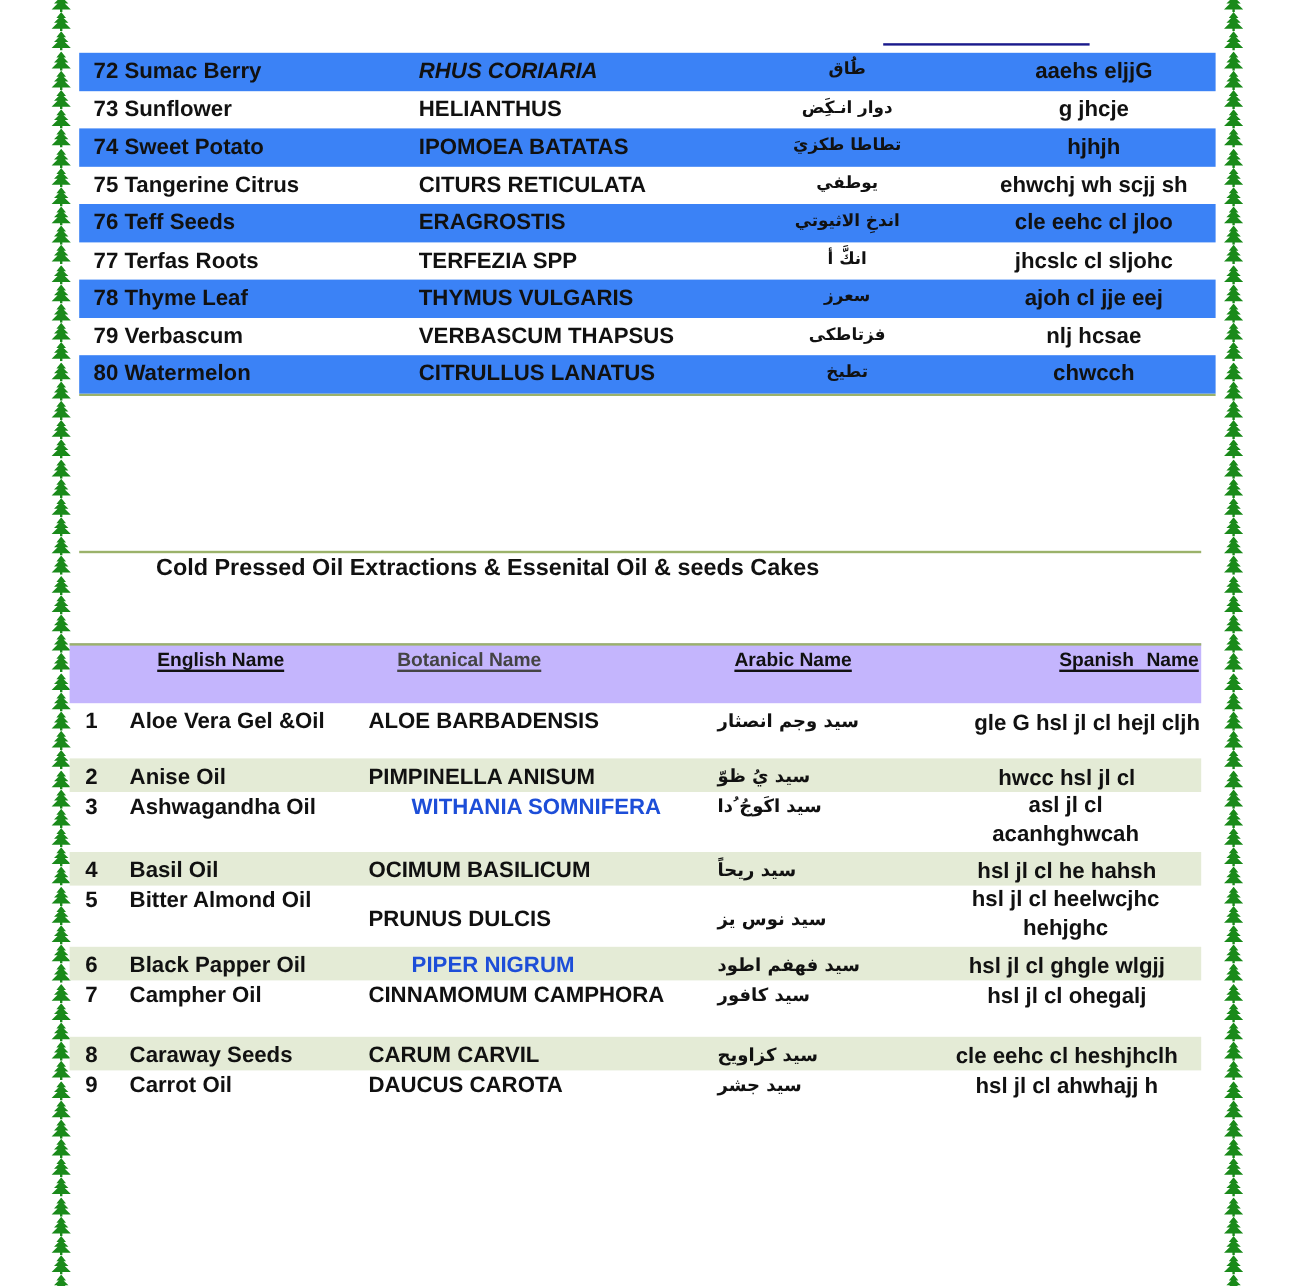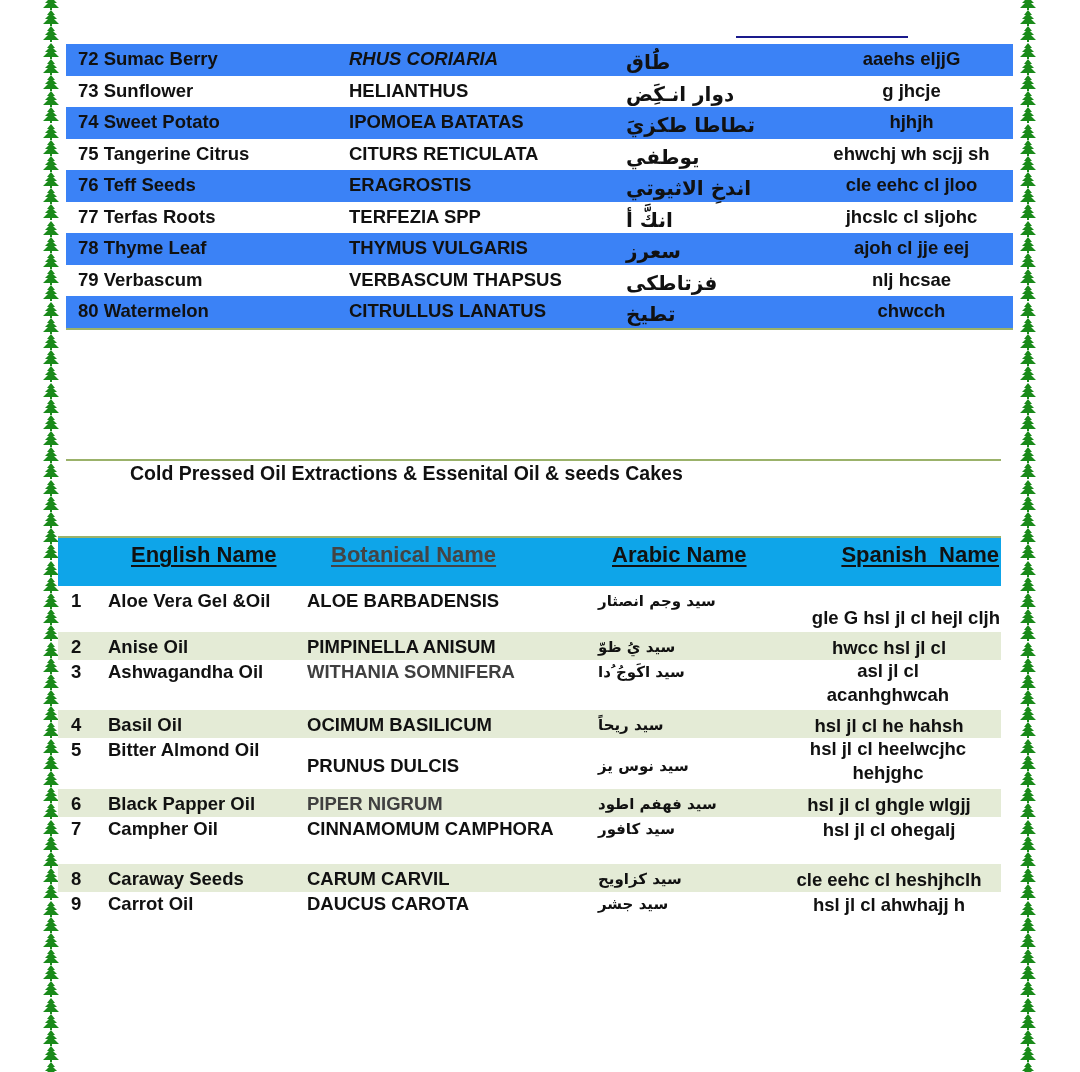--- a/index.html
+++ b/index.html
@@ -25,53 +25,53 @@
     
     .t1 { position: absolute; left: 66px; top: 44px; width: 947px; }
     .t1-row {
       position: relative; height: 31.5px; font-weight: bold; font-size: 18.5px;
     }
     .t1-row.shaded { background: #3b82f6; }
     .t1-row span { position: absolute; top: 4px; white-space: nowrap; }
     .t1-row .c-en { left: 12px; }
     .t1-row .c-bot { left: 283px; }
     .t1-row .c-bot.italic { font-style: italic; }
-    .t1-row .c-ar { left: 560px; width: 160px; text-align: left; font-family: "DejaVu Sans", sans-serif; font-size: 20px; top: 6px; }
+    .t1-row .c-ar { left: 560px; width: 160px; text-align: center; font-family: "DejaVu Sans", sans-serif; font-size: 14px; top: 6px; }
     .t1-row .c-es { left: 748px; width: 195px; text-align: center; }
     .t1-bottom { height: 2px; background: #9bb26a; }
 
     
     .sec-line {
       position: absolute; left: 66px; top: 459px; width: 935px; height: 2px; background: #9bb26a;
     }
     .sec-title {
       position: absolute; left: 130px; top: 462px; font-weight: bold; font-size: 19.5px; white-space: nowrap;
     }
 
     .t2 { position: absolute; left: 58px; top: 536px; width: 943px; }
     .t2-head {
-      position: relative; height: 48px; background: #0ea5e9; border-top: 2px solid #9bb26a;
-      font-weight: bold; font-size: 22px;
+      position: relative; height: 48px; background: #c4b5fd; border-top: 2px solid #9bb26a;
+      font-weight: bold; font-size: 16px;
     }
     .t2-head span { position: absolute; top: 4px; text-decoration: underline; text-decoration-thickness: 2px; text-underline-offset: 3px; white-space: nowrap; }
     .t2-head .h-en { left: 73px; }
     .t2-head .h-bot { left: 273px; color: #444444; }
     .t2-head .h-ar { left: 554px; }
     .t2-head .h-es { right: 2px; word-spacing: 6px; }
 
     .t2-row { position: relative; font-weight: bold; font-size: 18.5px; }
     .t2-row.shaded { background: #e4ebd6; }
     .t2-row span { position: absolute; white-space: nowrap; }
     .t2-row .c-no { left: 13px; top: 4px; }
     .t2-row .c-en { left: 50px; top: 4px; }
     .t2-row .c-bot { left: 249px; top: 4px; }
-    .t2-row .c-bot.gray { color: #404040; }
+    .t2-row .c-bot.gray { color: #1d4ed8; margin-left: 36px; }
     .t2-row .c-ar { left: 540px; width: 170px; text-align: left; top: 6px; font-family: "DejaVu Sans", sans-serif; font-size: 15px; }
     .t2-row .c-es { left: 720px; width: 222px; text-align: center; top: 4px; white-space: normal; line-height: 24px; }
-    .t2-row .c-es.right { text-align: right; margin-top: 16px; }
+    .t2-row .c-es.right { text-align: right; }
   </style>
 </head>
 <body>
 
 <div class="border-col border-left">
     <span class="tree"><svg viewBox="0 0 18 16" xmlns="http://www.w3.org/2000/svg">
         <polygon points="9,0 13,5 11,5 15,9 12,9 17,14 10,14 10,16 8,16 8,14 1,14 6,9 3,9 7,5 5,5" fill="#1a8a1a"></polygon>
       </svg></span>
     <span class="tree"><svg viewBox="0 0 18 16" xmlns="http://www.w3.org/2000/svg">
         <polygon points="9,0 13,5 11,5 15,9 12,9 17,14 10,14 10,16 8,16 8,14 1,14 6,9 3,9 7,5 5,5" fill="#1a8a1a"></polygon>

